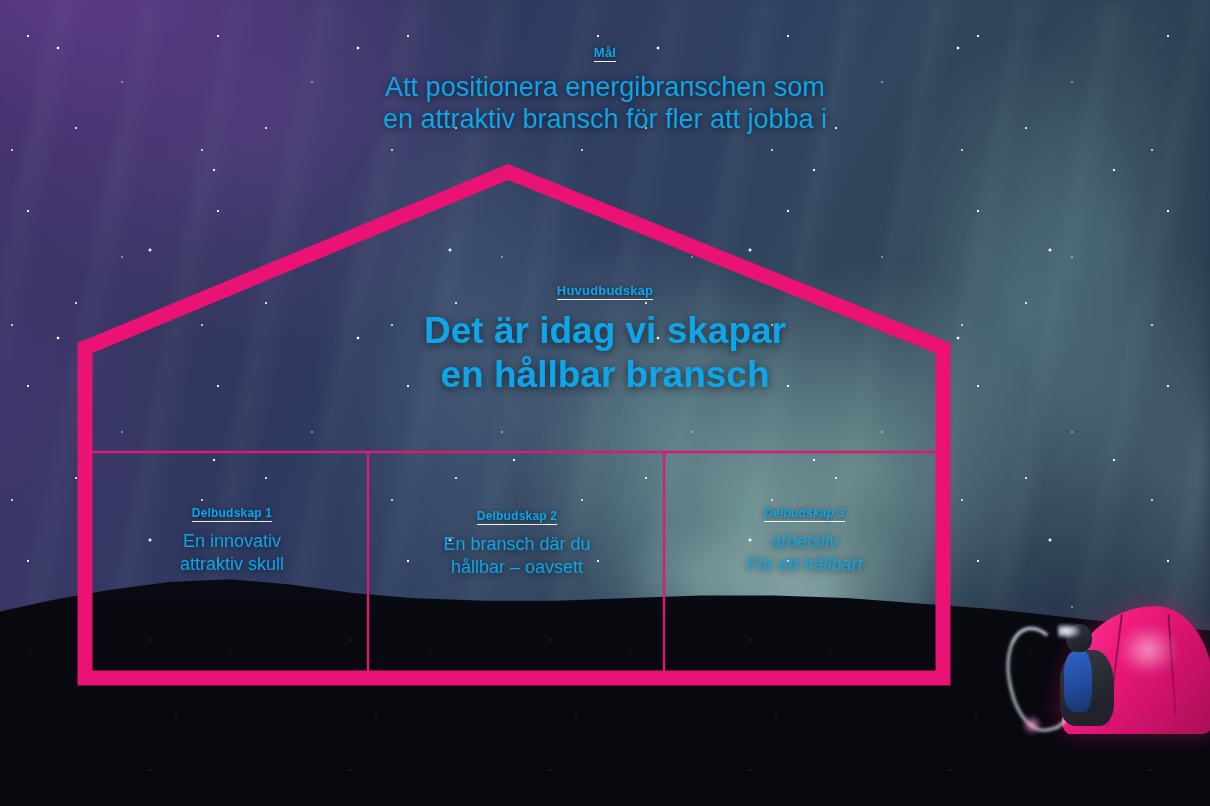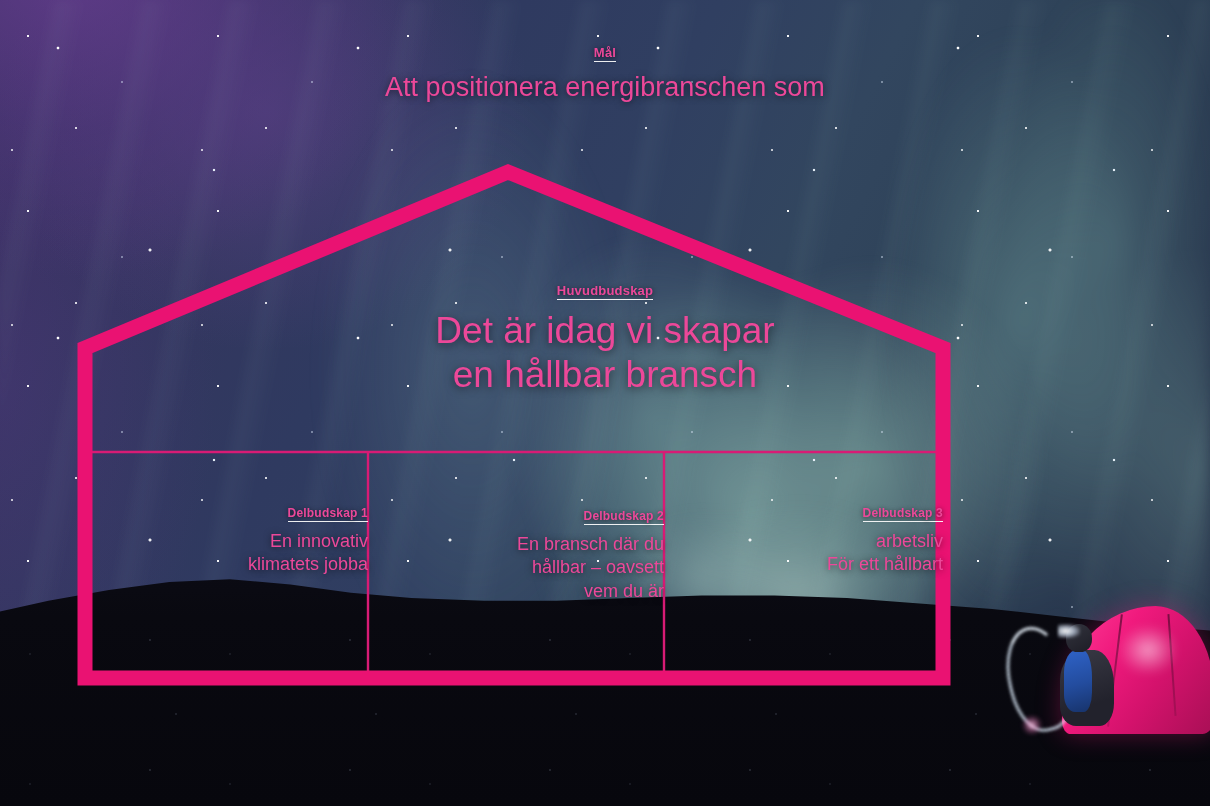--- a/index.html
+++ b/index.html
@@ -201,52 +201,52 @@
   .light-tip {
     position:absolute; right:168px; bottom:6px; width:20px; height:18px;
     background:radial-gradient(circle, rgba(255,190,225,.85) 0%, rgba(244,120,190,.35) 46%, transparent 76%);
     filter:blur(2px);
   }
 
   
   .house-svg { position:absolute; inset:0; width:1210px; height:806px; pointer-events:none; }
 
   
-  .txt { position:absolute; text-align:center; color:#ec4899; }
+  .txt { position:absolute; text-align:center; color:#0ea5e9; }
   .kicker {
     display:inline-block;
     font-size:13px; font-weight:700; letter-spacing:.2px;
     border-bottom:1.5px solid rgba(255,255,255,.95);
     padding-bottom:1px; margin-bottom:9px;
     text-shadow:0 1px 5px rgba(0,0,0,.65);
     white-space:nowrap;
   }
 
   #goal-block { left:0; right:0; top:43px; }
   #goal-block .headline {
     font-size:27px; font-weight:400; line-height:1.20;
     text-shadow:0 1px 7px rgba(0,0,0,.6);
   }
 
   #main-block { left:0; right:0; top:281px; }
   #main-block .headline {
-    font-size:37px; font-weight:400; line-height:1.18;
+    font-size:37px; font-weight:700; line-height:1.18;
     text-shadow:0 2px 9px rgba(0,0,0,.55);
   }
 
-  .sub-block { top:503px;text-align:right; }
+  .sub-block { top:503px; }
   .sub-block .headline {
     font-size:18px; font-weight:400; line-height:1.30;
     text-shadow:0 1px 7px rgba(0,0,0,.62);
   }
   .sub-block .kicker { font-size:12px; margin-bottom:8px; }
 
   #sub-1 { left:96px;  width:272px; }
   #sub-2 { left:370px; width:294px; top:506px; }
-  #sub-3 { left:666px; width:277px; }
+  #sub-3 { left:666px; width:277px;font-style:italic; }
 
   .nowrap { white-space:nowrap; }
 </style>
 </head>
 <body>
 
 <div id="stage">
 
   <div class="bg-layer sky-base"></div>
   <div class="bg-layer sky-purple"></div>
@@ -287,45 +287,45 @@
       <line x1="664" y1="452" x2="664" y2="678" stroke="#d81b75" stroke-width="2.4"></line>
     </g>
 
     <path d="M 85 678 L 85 348 L 508 172 L 943 348 L 943 678 Z" fill="none" stroke="#ea1272" stroke-width="15" stroke-linejoin="miter" stroke-linecap="butt"></path>
   </svg>
 
   <div class="txt" id="goal-block">
     <div class="kicker">Mål</div>
     <div class="headline">
       <div class="nowrap">Att positionera energibranschen som</div>
+      <div class="nowrap">en attraktiv bransch för fler att jobba i</div>
     </div>
   </div>
 
   <div class="txt" id="main-block">
     <div class="kicker">Huvudbudskap</div>
     <div class="headline">
       <div class="nowrap">Det är idag vi skapar</div>
       <div class="nowrap">en hållbar bransch</div>
     </div>
   </div>
 
   <div class="txt sub-block" id="sub-1">
     <div class="kicker">Delbudskap 1</div>
     <div class="headline">
       <div class="nowrap">En innovativ</div>
-      <div class="nowrap">klimatets jobba</div>
+      <div class="nowrap">attraktiv skull</div>
     </div>
   </div>
 
   <div class="txt sub-block" id="sub-2">
     <div class="kicker">Delbudskap 2</div>
     <div class="headline">
       <div class="nowrap">En bransch där du</div>
       <div class="nowrap">hållbar – oavsett</div>
-      <div class="nowrap">vem du är</div>
     </div>
   </div>
 
   <div class="txt sub-block" id="sub-3">
     <div class="kicker">Delbudskap 3</div>
     <div class="headline">
       <div class="nowrap">arbetsliv</div>
       <div class="nowrap">För ett hållbart</div>
     </div>
   </div>

